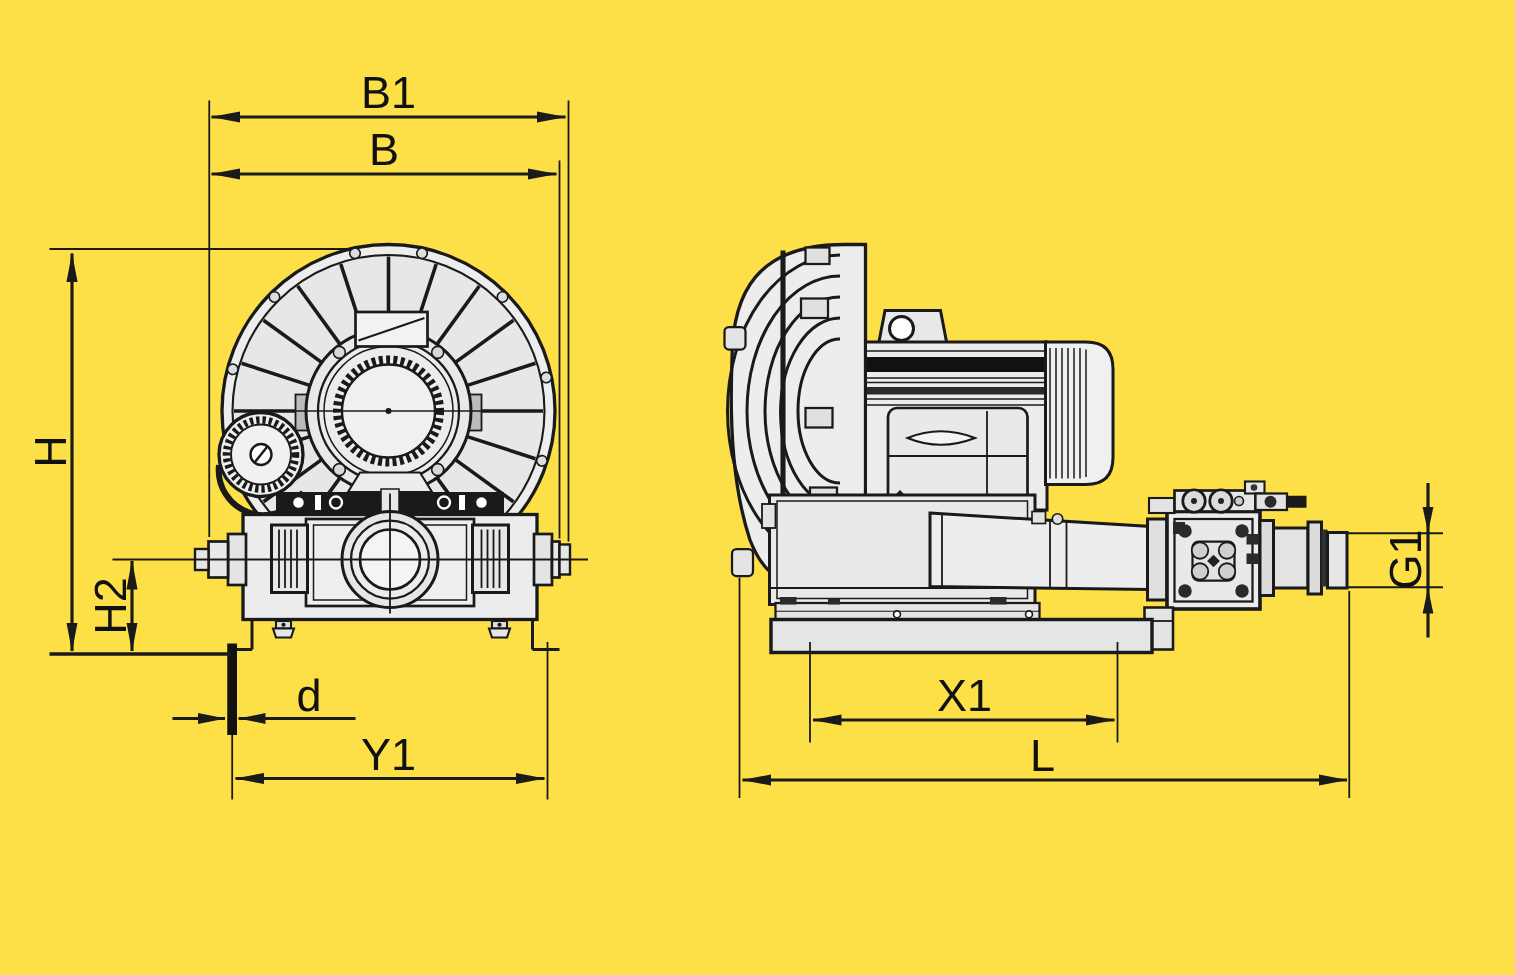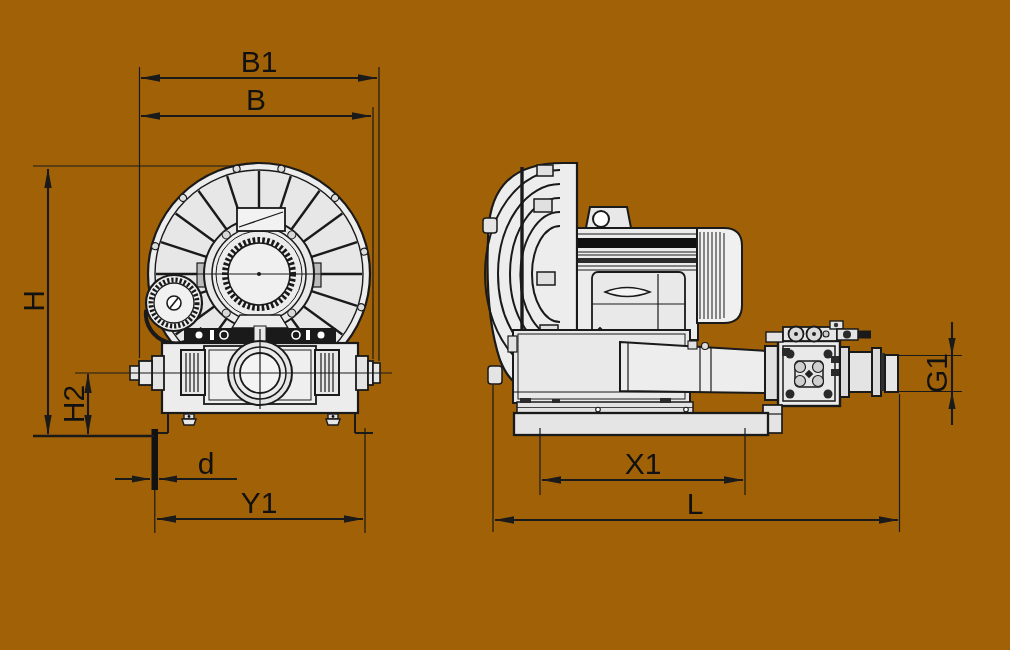--- a/index.html
+++ b/index.html
@@ -1,16 +1,16 @@
 <!DOCTYPE html>
 <html><head>
 <meta charset="utf-8">
 <style>
   html,body{margin:0;padding:0;background:#fff;}
-  .canvas{width:1010px;height:650px;position:relative;background:#a16207;overflow:hidden;}
+  .canvas{width:1010px;height:650px;position:relative;background:#fde047;overflow:hidden;}
   svg{display:block;}
   text{font-family:"Liberation Sans", sans-serif;font-size:30px;fill:#111;}
   .thin{stroke:#1a1a1a;stroke-width:1.2;fill:none;}
   .med{stroke:#1a1a1a;stroke-width:2;fill:none;}
   .dim{stroke:#1a1a1a;stroke-width:2.1;fill:none;}
 </style>
 </head>
 <body>
 
 <div class="canvas">

